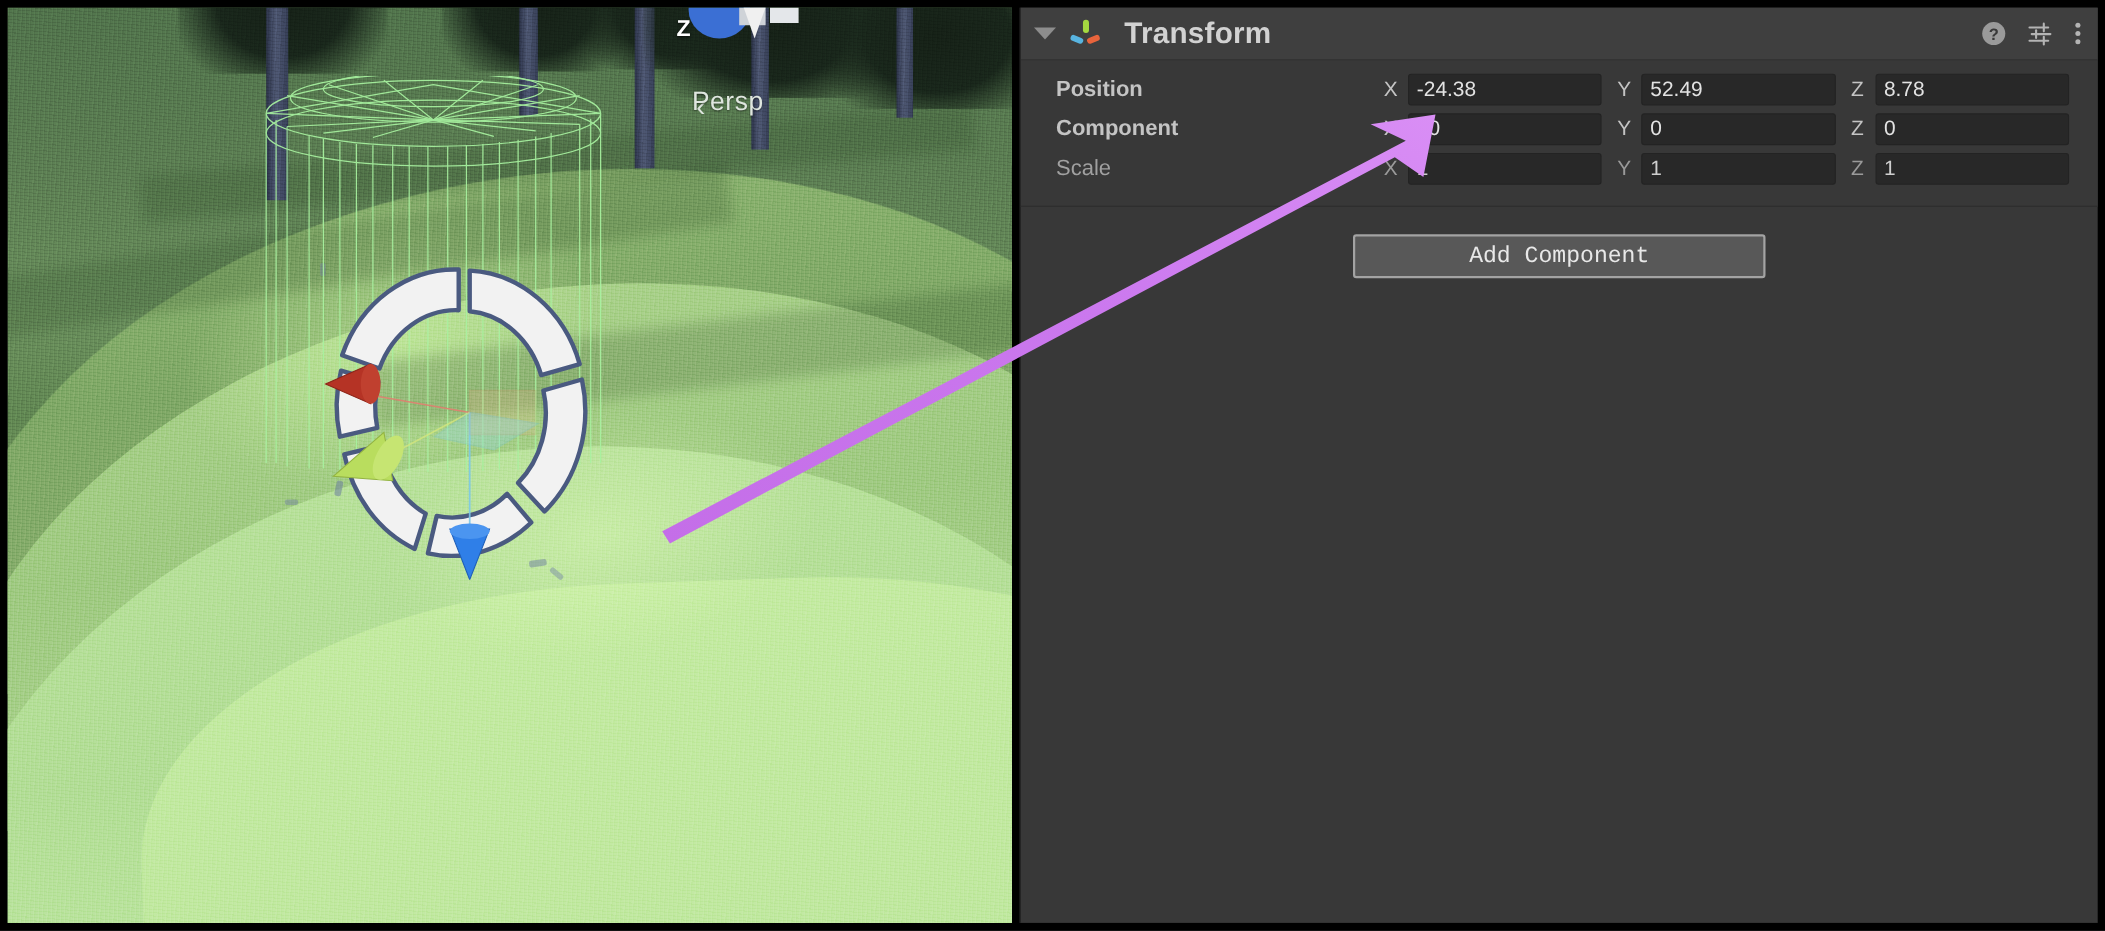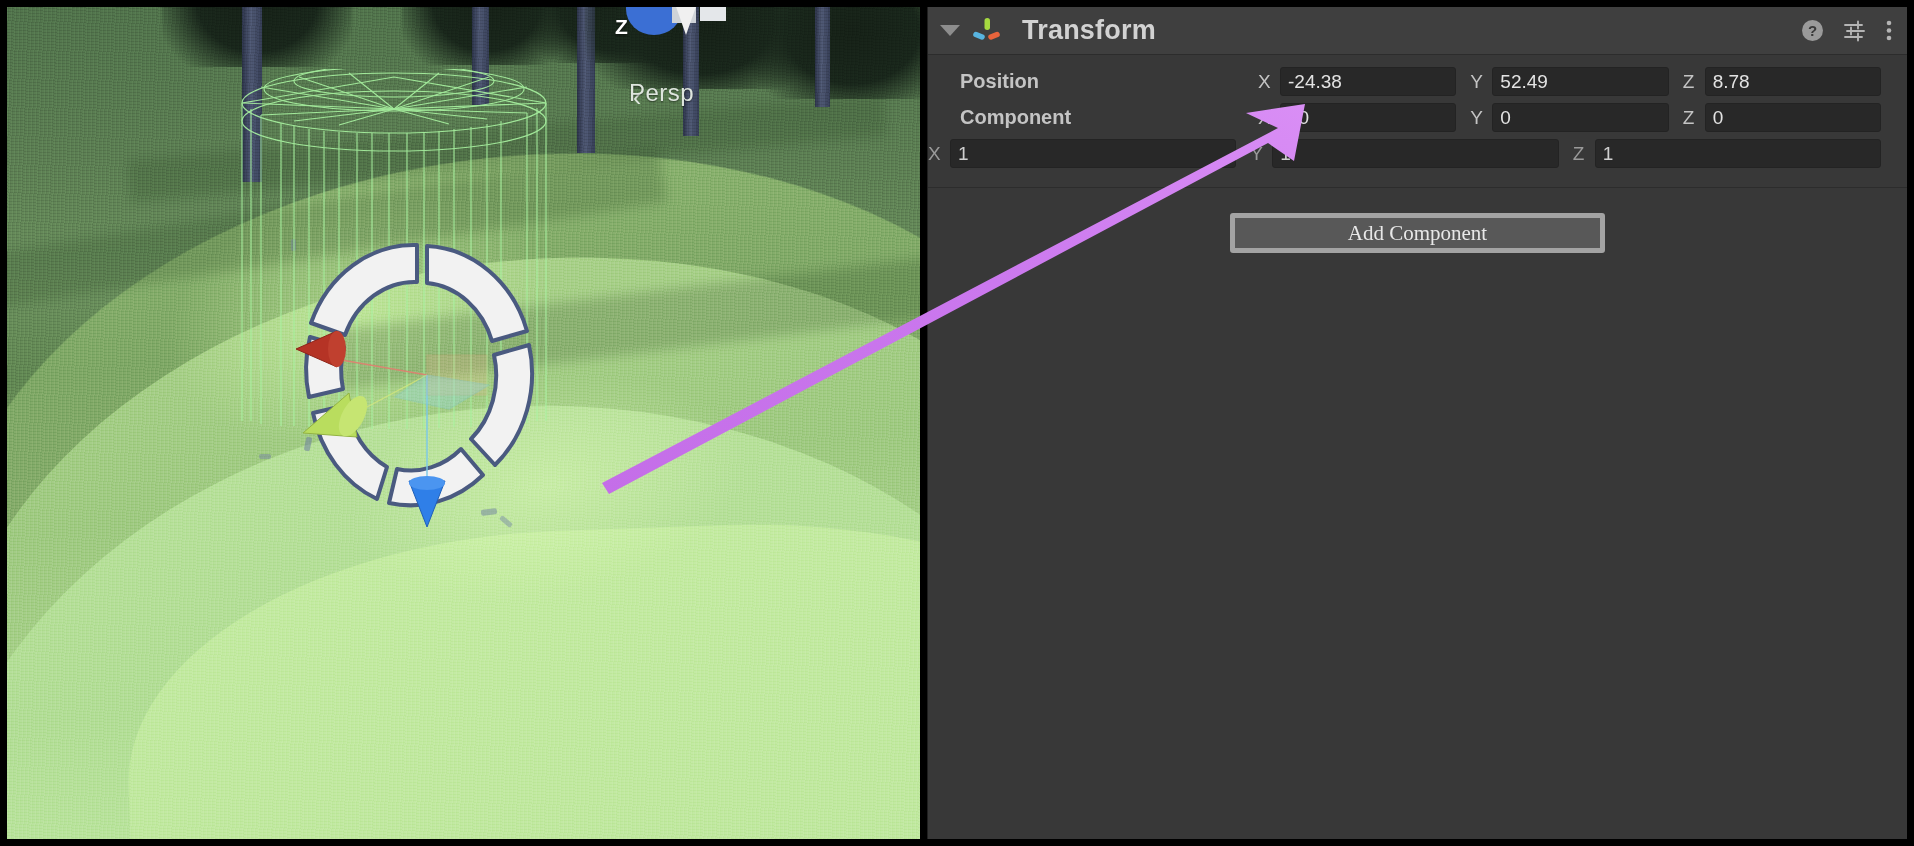--- a/index.html
+++ b/index.html
@@ -250,25 +250,25 @@
 
   #add-component-wrap {
     display: flex;
     justify-content: center;
     padding-top: 25px;
   }
   #add-component-button {
     width: 375px;
     height: 40px;
     background: #585858;
-    border: 5px solid #a3a3a3;
+    border: 2px solid #a3a3a3;
     border-radius: 3px;
     color: #e8e8e8;
     font-size: 21px;
-    font-family: Liberation Serif, serif;
+    font-family: Liberation Mono, monospace;
     cursor: pointer;
   }
 
   
   #annotation-arrow {
     position: absolute;
     left: 0; top: 0;
     width: 1914px; height: 846px;
     pointer-events: none;
   }
@@ -461,20 +461,21 @@
           <span class="axis-letter">Y</span>
           <input class="axis-field" type="text" value="0" style="">
         </div>
         <div class="axis-group">
           <span class="axis-letter">Z</span>
           <input class="axis-field" type="text" value="0" style="">
         </div>
       </div>
 
       <div class="prop-row">
+        <div class="prop-label dim">Scale</div>
         <div class="axis-group">
           <span class="axis-letter dim">X</span>
           <input class="axis-field dim" type="text" value="1" style="">
         </div>
         <div class="axis-group">
           <span class="axis-letter dim">Y</span>
           <input class="axis-field dim" type="text" value="1" style="">
         </div>
         <div class="axis-group">
           <span class="axis-letter dim">Z</span>

